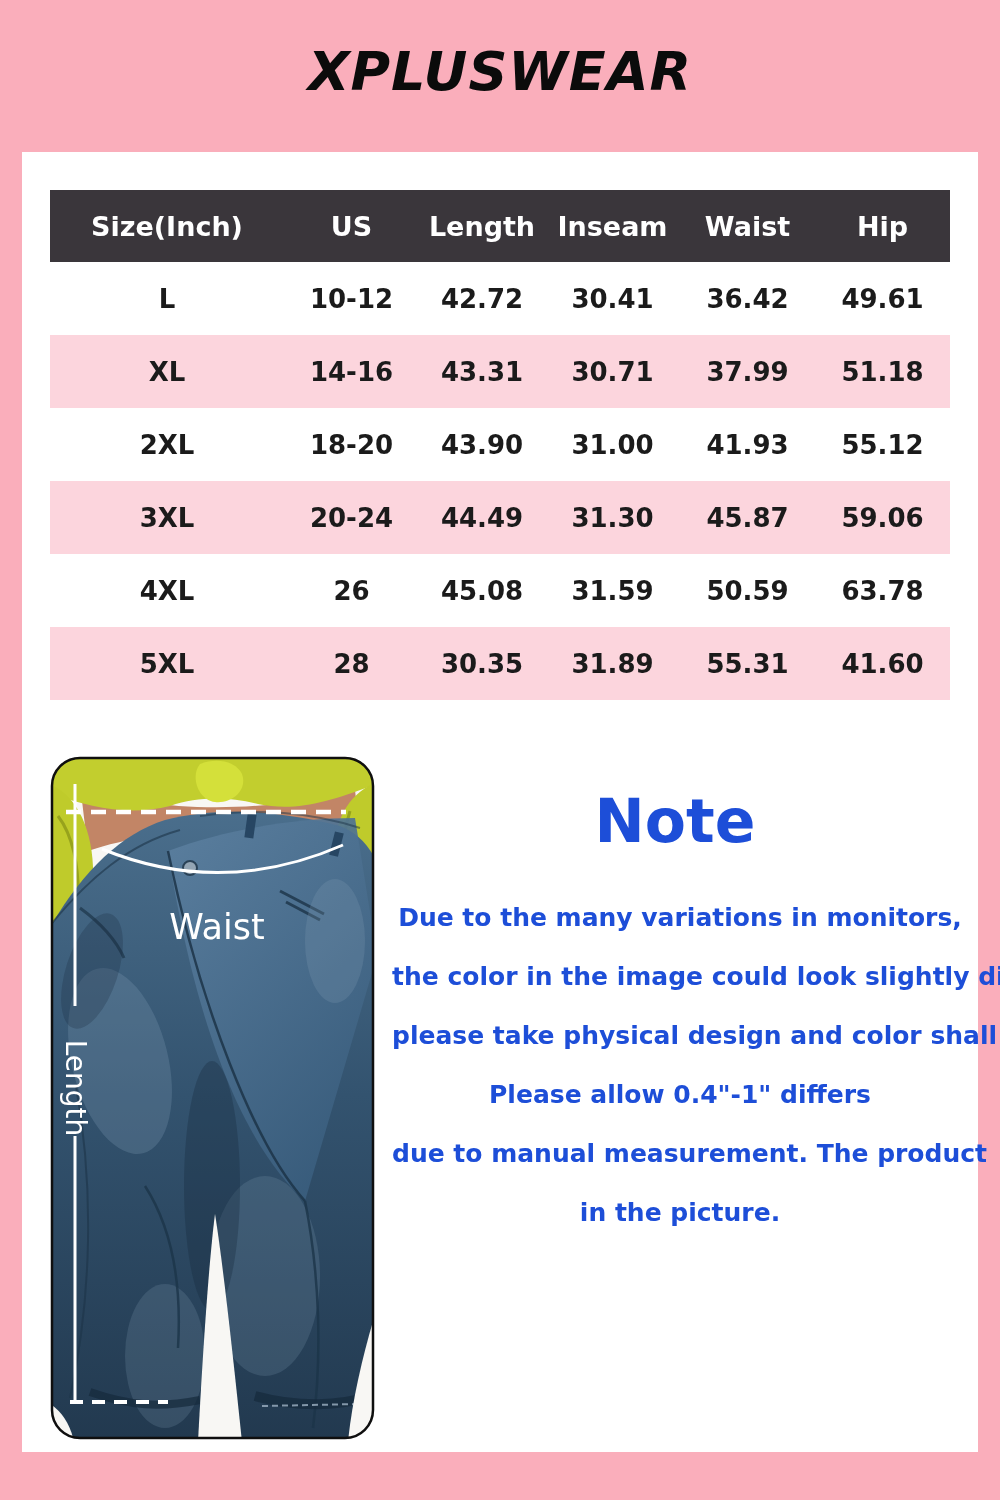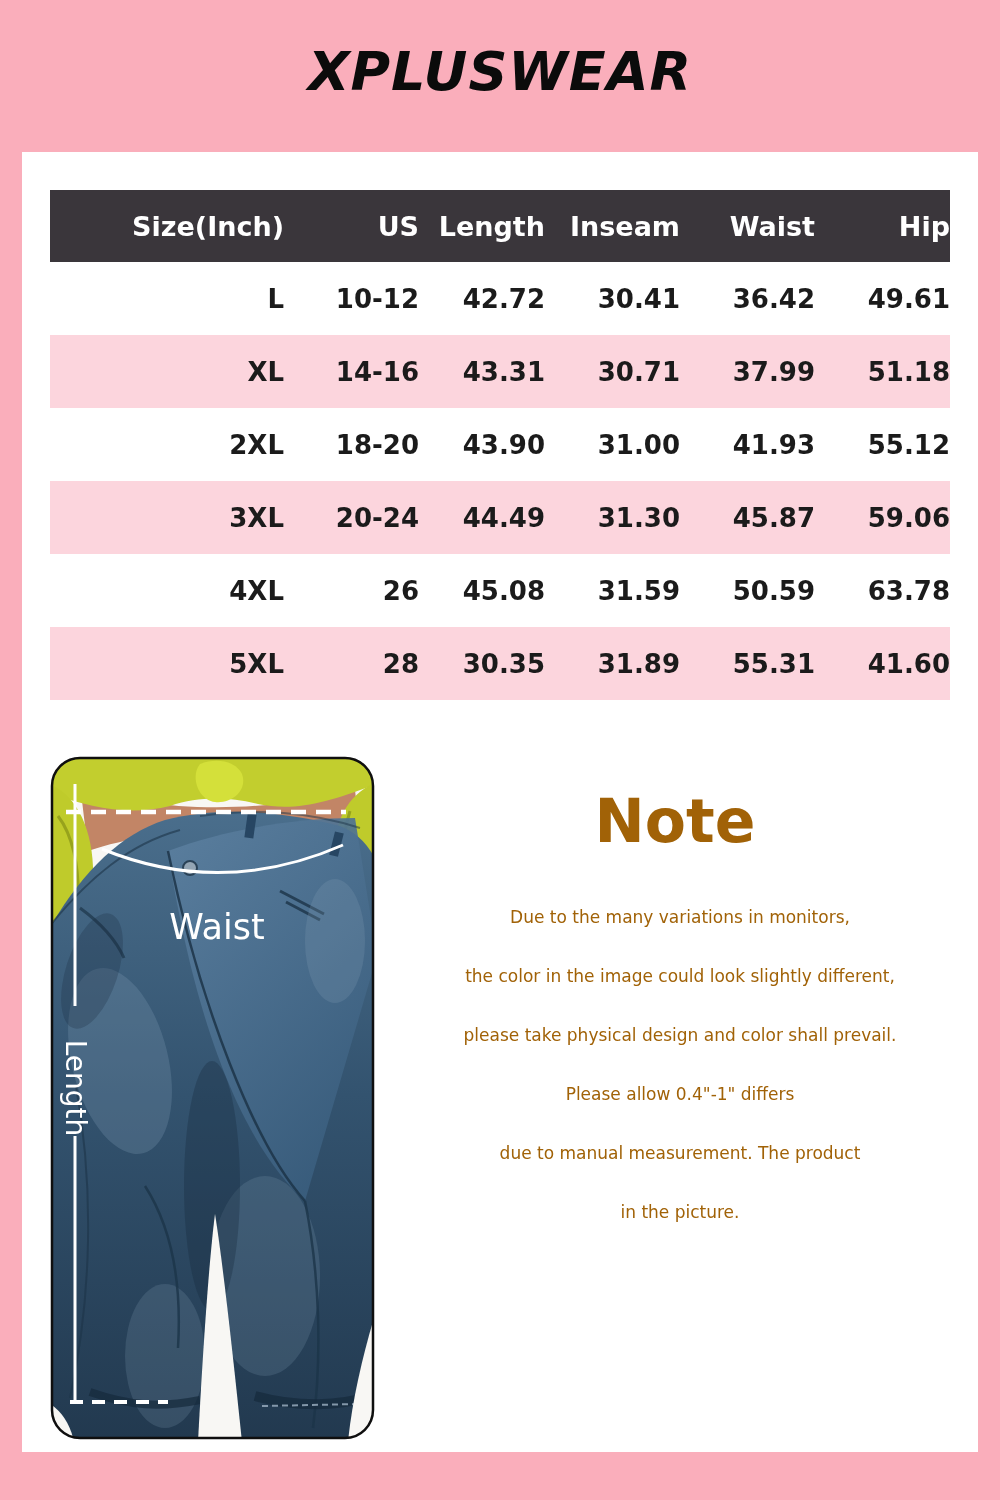--- a/index.html
+++ b/index.html
@@ -12,46 +12,46 @@
     position:absolute;top:40px;left:0;width:100%;text-align:center;
     font-size:54px;font-weight:bold;font-style:italic;letter-spacing:1px;
     color:#0b0b0b;white-space:nowrap;
   }
   .card{
     position:absolute;left:22px;top:152px;width:956px;height:1300px;
     background:#ffffff;
   }
   table.size-chart{
     position:absolute;left:28px;top:38px;width:900px;
-    border-collapse:collapse;table-layout:fixed;text-align:right;
+    border-collapse:collapse;table-layout:fixed;text-align:center;
   }
   table.size-chart th{
     background:var(--header-dark,#3A363B);color:#ffffff;height:72px;
     font-size:27px;font-weight:bold;padding:0;
   }
   table.size-chart td{
     height:73px;font-size:26px;font-weight:bold;color:#1b1b1b;padding:0;
   }
   table.size-chart tbody tr:nth-child(even) td{
     background:var(--row-pink,#FCD5DD);
   }
   .figure{
     position:absolute;left:28px;top:604px;width:325px;height:684px;
   }
   .figure svg{display:block;width:100%;height:100%;}
   .figure text{font-family:"DejaVu Sans",sans-serif;fill:#ffffff;}
   .note{
     position:absolute;left:360px;top:636px;width:586px;
-    text-align:center;color:#a16207;
+    text-align:center;color:#1d4ed8;
   }
   .note-title{
     font-size:60px;font-weight:bold;margin:0 0 34px 0;line-height:1.1;
   }
   .note-line{
-    font-size:17px;font-weight:normal;line-height:59px;white-space:nowrap;margin-left:10px;
+    font-size:25px;font-weight:bold;line-height:59px;white-space:nowrap;margin-left:10px;
   }
 </style>
 </head>
 <body>
 
 <div class="logo">XPLUSWEAR</div>
 
 <main class="card">
 
   <table class="size-chart">

